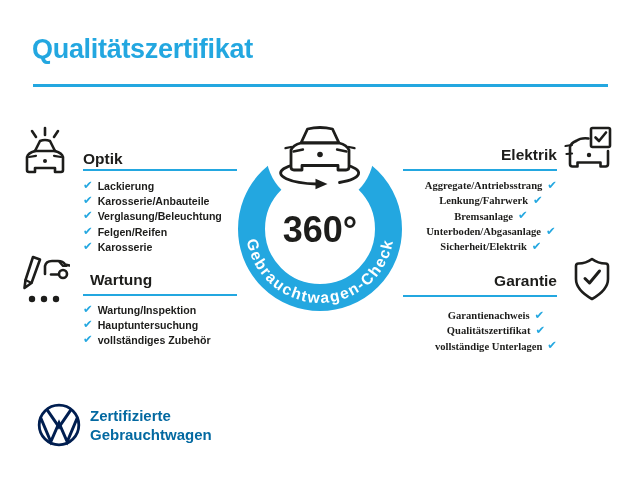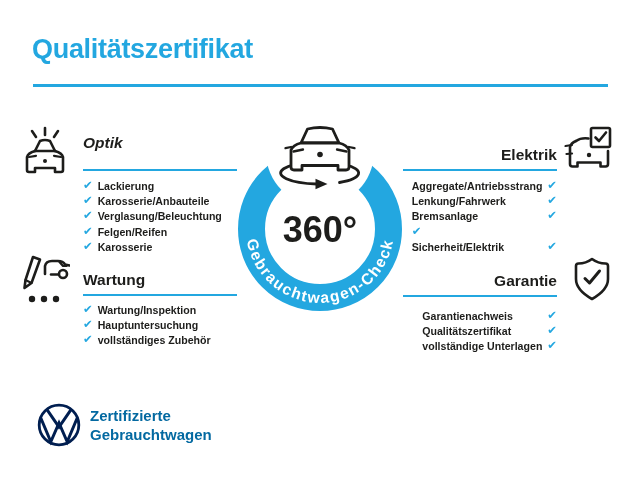--- a/index.html
+++ b/index.html
@@ -15,21 +15,21 @@
 
   .icon-box{position:absolute;}
   .icon-box svg{display:block;}
 
   .sec-title{position:absolute;font-size:15.5px;font-weight:bold;color:#1d1d1b;}
   .sec-title.right{text-align:right;}
   .sec-rule{position:absolute;width:154px;height:2px;background:#23A7E0;}
 
   .items{position:absolute;list-style:none;margin:0;padding:0;}
   .items li{display:flex;align-items:center;gap:5px;height:15.3px;}
-  .items.right li{justify-content:space-between;}
+  .items.right li{justify-content:center;font-family:Liberation Serif, serif;}
   .items .lbl{font-size:10.6px;font-weight:bold;color:#1d1d1b;}
   .items .chk{font-size:11.5px;color:#23A7E0;line-height:1;}
 
   .center-badge{position:absolute;left:230px;top:116px;width:180px;height:200px;}
 
   .footer-logo{position:absolute;left:36px;top:402px;width:46px;height:46px;}
   .footer-text{
     position:absolute;left:90px;top:406px;font-size:15px;line-height:19px;
     font-weight:bold;color:#0369a1;
   }
@@ -48,21 +48,21 @@
         <path d="M23 4 L23 11"></path>
         <path d="M36 7 L32 13"></path>
       <path d="M13 27 L18 17 Q23 15 28 17 L33 27"></path>
       <path d="M13 27 L33 27"></path>
       <path d="M13 27 Q6 29 5 33 L5 46 Q5 48 7 48 L13 48 L13 44 L33 44 L33 48 L39 48 Q41 48 41 46 L41 33 Q40 29 33 27"></path>
       <path d="M7 33 L14 31.8" stroke-width="2.2"></path>
         <path d="M32 31.8 L39 33" stroke-width="2.2"></path>
       <circle cx="23" cy="37" r="2" fill="#1d1d1b" stroke="none"></circle>
     </svg>
   </div>
-  <div class="sec-title" style="left:83px;top:134px;font-style:italic;">Optik</div>
+  <div class="sec-title" style="left:83px;top:150px;">Optik</div>
   <div class="sec-rule" style="left:83px;top:169px;"></div>
   <ul class="items" style="left:83px;top:178px;">
     <li>
         <span class="chk">✔</span>
         <span class="lbl">Lackierung</span>
       </li>
     <li>
         <span class="chk">✔</span>
         <span class="lbl">Karosserie/Anbauteile</span>
       </li>
@@ -86,21 +86,21 @@
       <path d="M5.5 28 L11.5 31" stroke-width="2"></path>
       <path d="M25 22 L25 14 Q26 9 32 9 L38 9 Q43 9 45 12.5 L49.5 13.5"></path>
       <path d="M38.5 22.5 L31 22.5"></path>
       <path d="M39.5 10 L43 14 L46.5 14" stroke-width="2.2"></path>
       <circle cx="43" cy="22" r="4"></circle>
       <circle cx="12" cy="47" r="3.2" fill="#1d1d1b" stroke="none"></circle>
       <circle cx="24" cy="47" r="3.2" fill="#1d1d1b" stroke="none"></circle>
       <circle cx="36" cy="47" r="3.2" fill="#1d1d1b" stroke="none"></circle>
     </svg>
   </div>
-  <div class="sec-title" style="left:83px;top:271px;">Wartung</div>
+  <div class="sec-title" style="left:90px;top:271px;">Wartung</div>
   <div class="sec-rule" style="left:83px;top:294px;"></div>
   <ul class="items" style="left:83px;top:302px;">
     <li>
         <span class="chk">✔</span>
         <span class="lbl">Wartung/Inspektion</span>
       </li>
     <li>
         <span class="chk">✔</span>
         <span class="lbl">Hauptuntersuchung</span>
       </li>
@@ -130,20 +130,21 @@
       </li>
     <li>
         <span class="lbl">Lenkung/Fahrwerk</span>
         <span class="chk">✔</span>
       </li>
     <li>
         <span class="lbl">Bremsanlage</span>
         <span class="chk">✔</span>
       </li>
     <li>
+        <span class="lbl">Unterboden/Abgasanlage</span>
         <span class="chk">✔</span>
       </li>
     <li>
         <span class="lbl">Sicherheit/Elektrik</span>
         <span class="chk">✔</span>
       </li>
   </ul>
 
   <div class="icon-box" style="left:572px;top:256px;">
     <svg width="40" height="50" viewBox="0 0 40 50" fill="none" stroke="#1d1d1b" stroke-width="2.6" stroke-linecap="round" stroke-linejoin="round">

